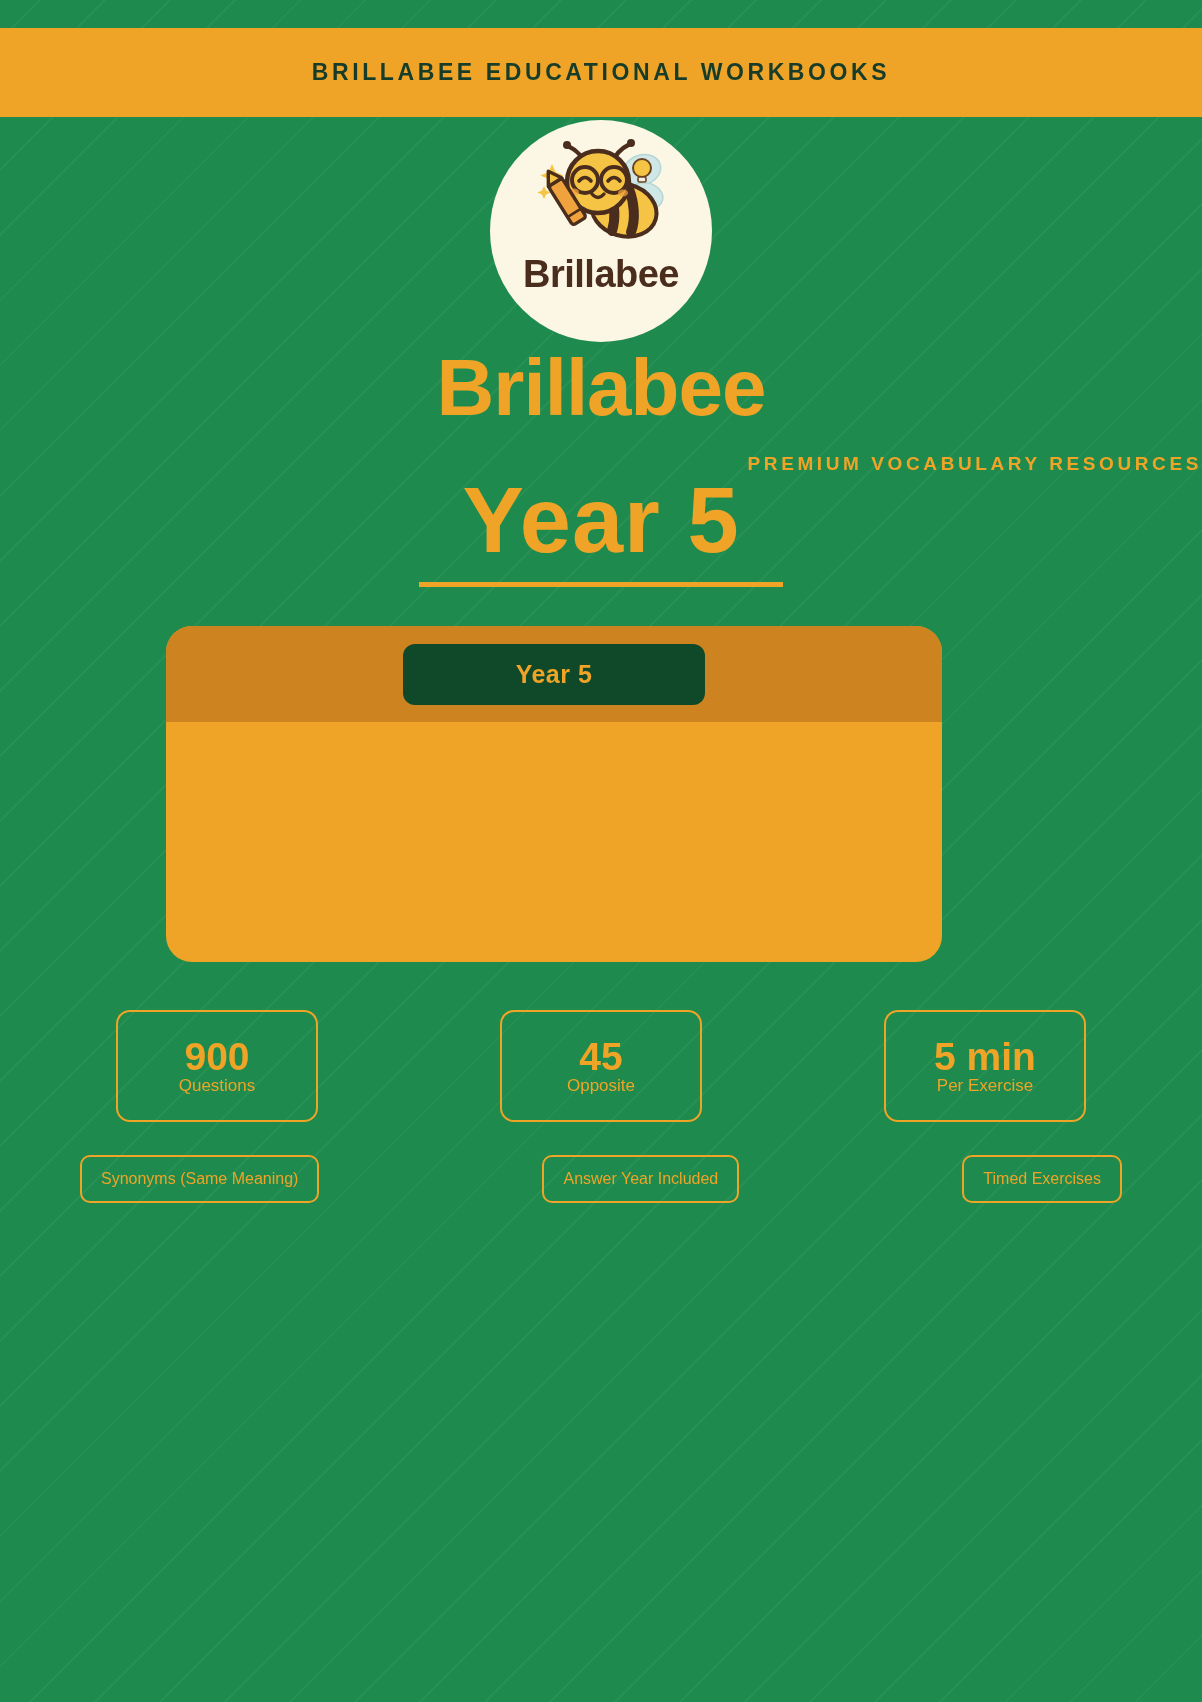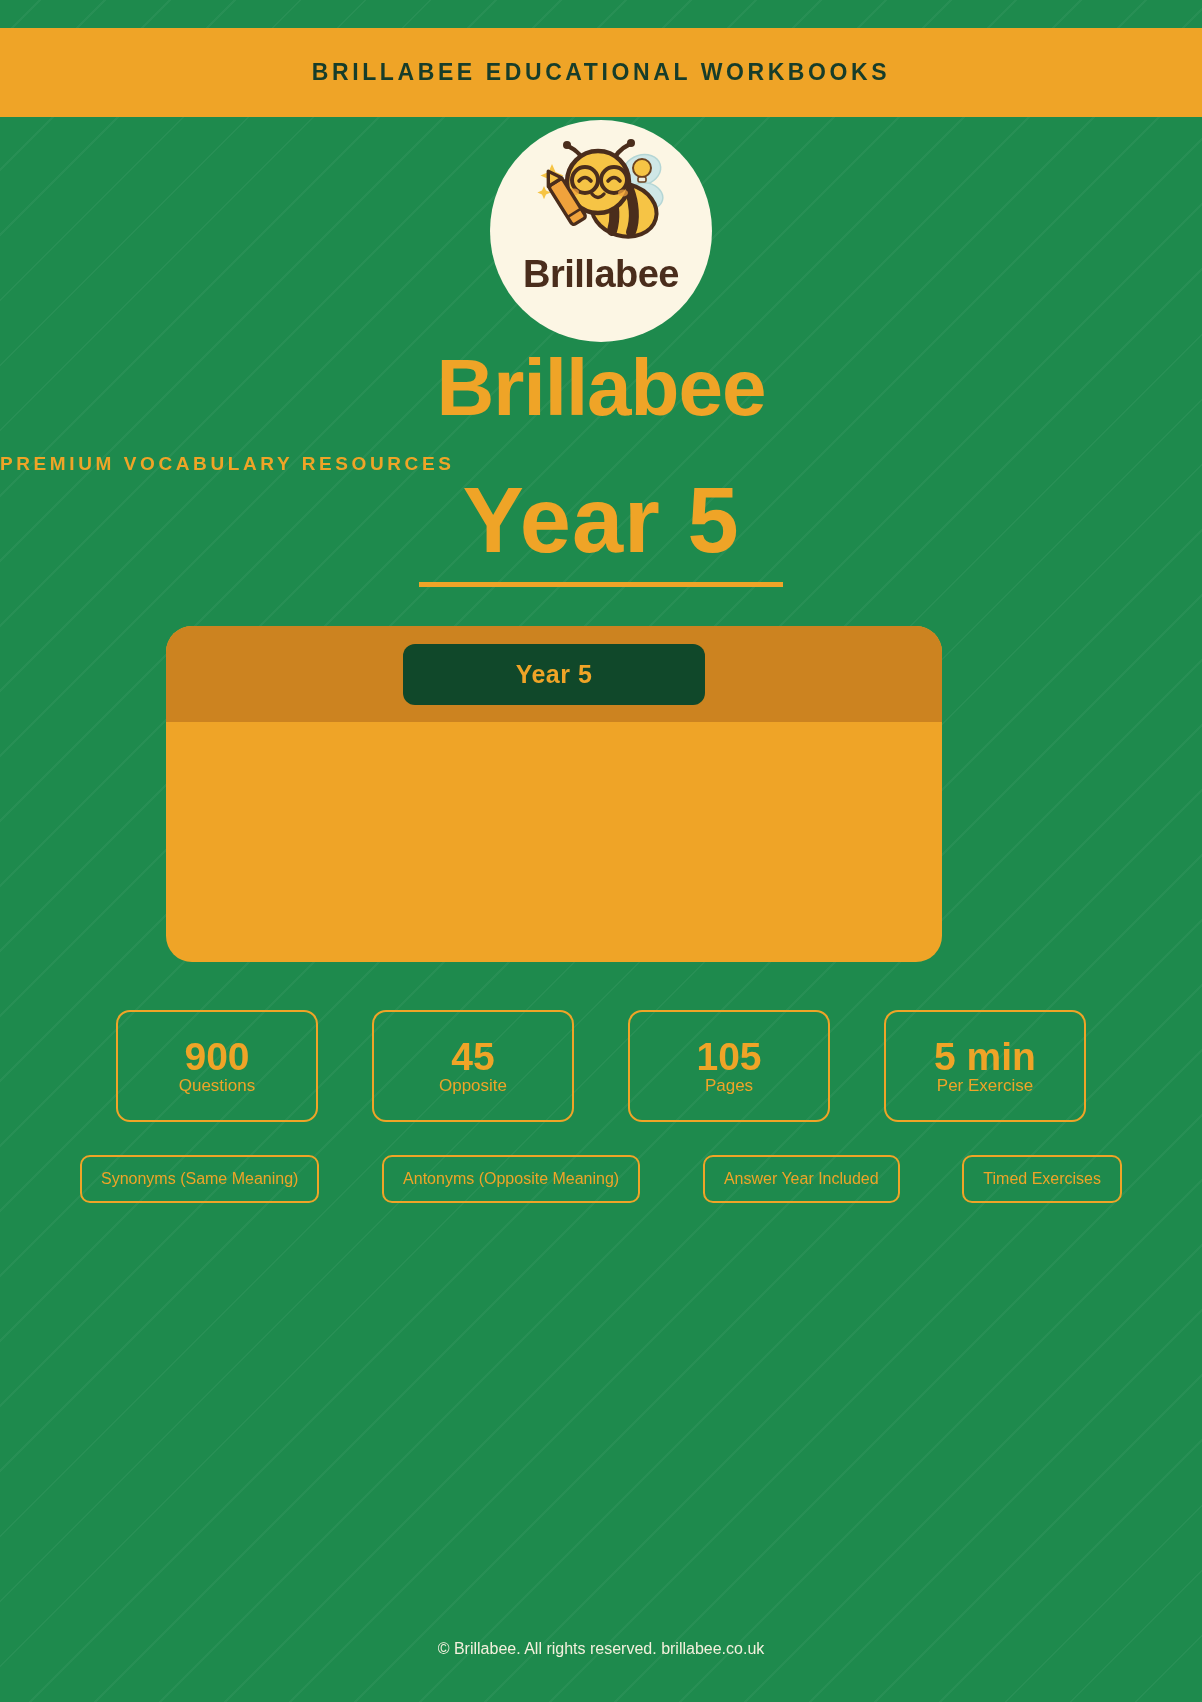--- a/index.html
+++ b/index.html
@@ -100,21 +100,21 @@
     font-weight: bold;
     color: #efa427;
     letter-spacing: -1px;
     line-height: 1;
   }
   .brand-sub {
     position: absolute;
     top: 453px;
     left: 0;
     width: 1202px;
-    text-align: left;
+    text-align: right;
     font-size: 19px;
     font-weight: bold;
     color: #efa427;
     letter-spacing: 3.6px;
     text-transform: uppercase;
   }
   .year-big {
     position: absolute;
     top: 474px;
     left: 0;
@@ -341,30 +341,24 @@
   <div class="stats-row">
     <div class="stat-box">
       <div class="stat-value">900</div>
       <div class="stat-label">Questions</div>
     </div>
     <div class="stat-box">
       <div class="stat-value">45</div>
       <div class="stat-label">Opposite</div>
     </div>
     <div class="stat-box">
-      <div class="stat-value">105</div>
-      <div class="stat-label">Pages</div>
-    </div>
-    <div class="stat-box">
       <div class="stat-value">5 min</div>
       <div class="stat-label">Per Exercise</div>
     </div>
   </div>
 
   <div class="pills-row">
     <div class="pill">Synonyms (Same Meaning)</div>
-    <div class="pill">Antonyms (Opposite Meaning)</div>
     <div class="pill">Answer Year Included</div>
     <div class="pill">Timed Exercises</div>
   </div>
 
-  <div class="footer">© Brillabee. All rights reserved. brillabee.co.uk</div>
 </div>
 
 </body></html>

